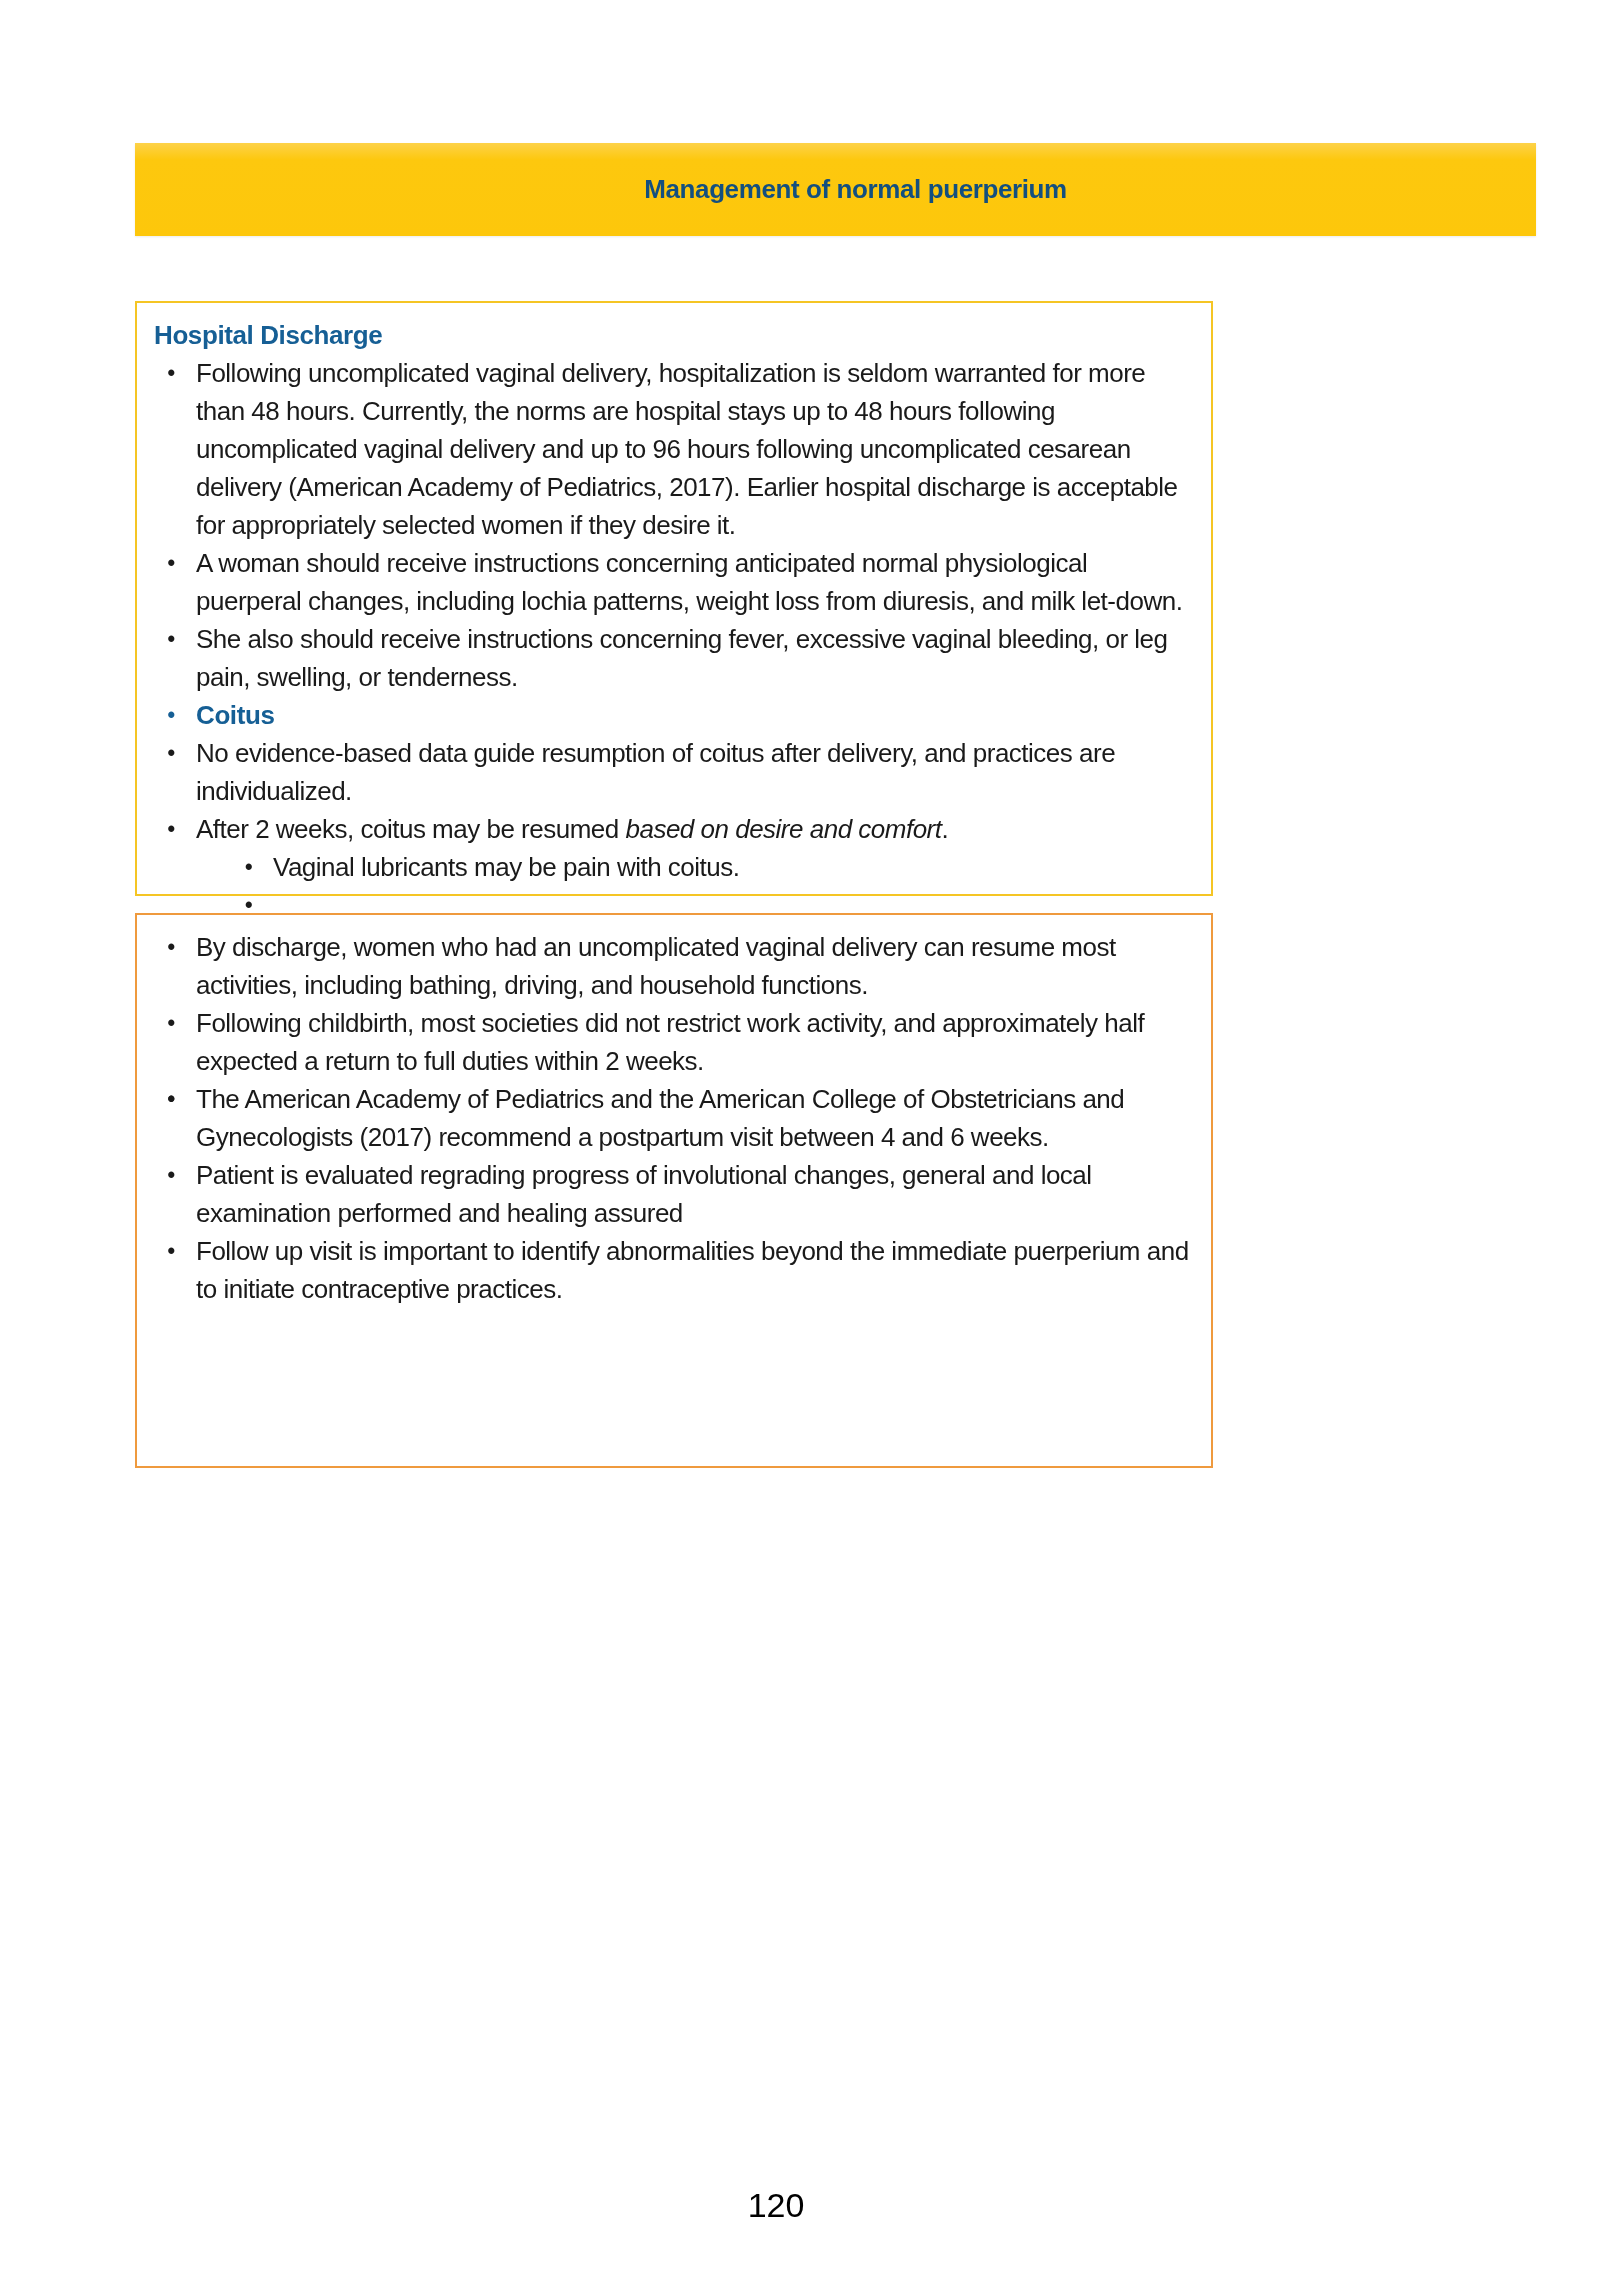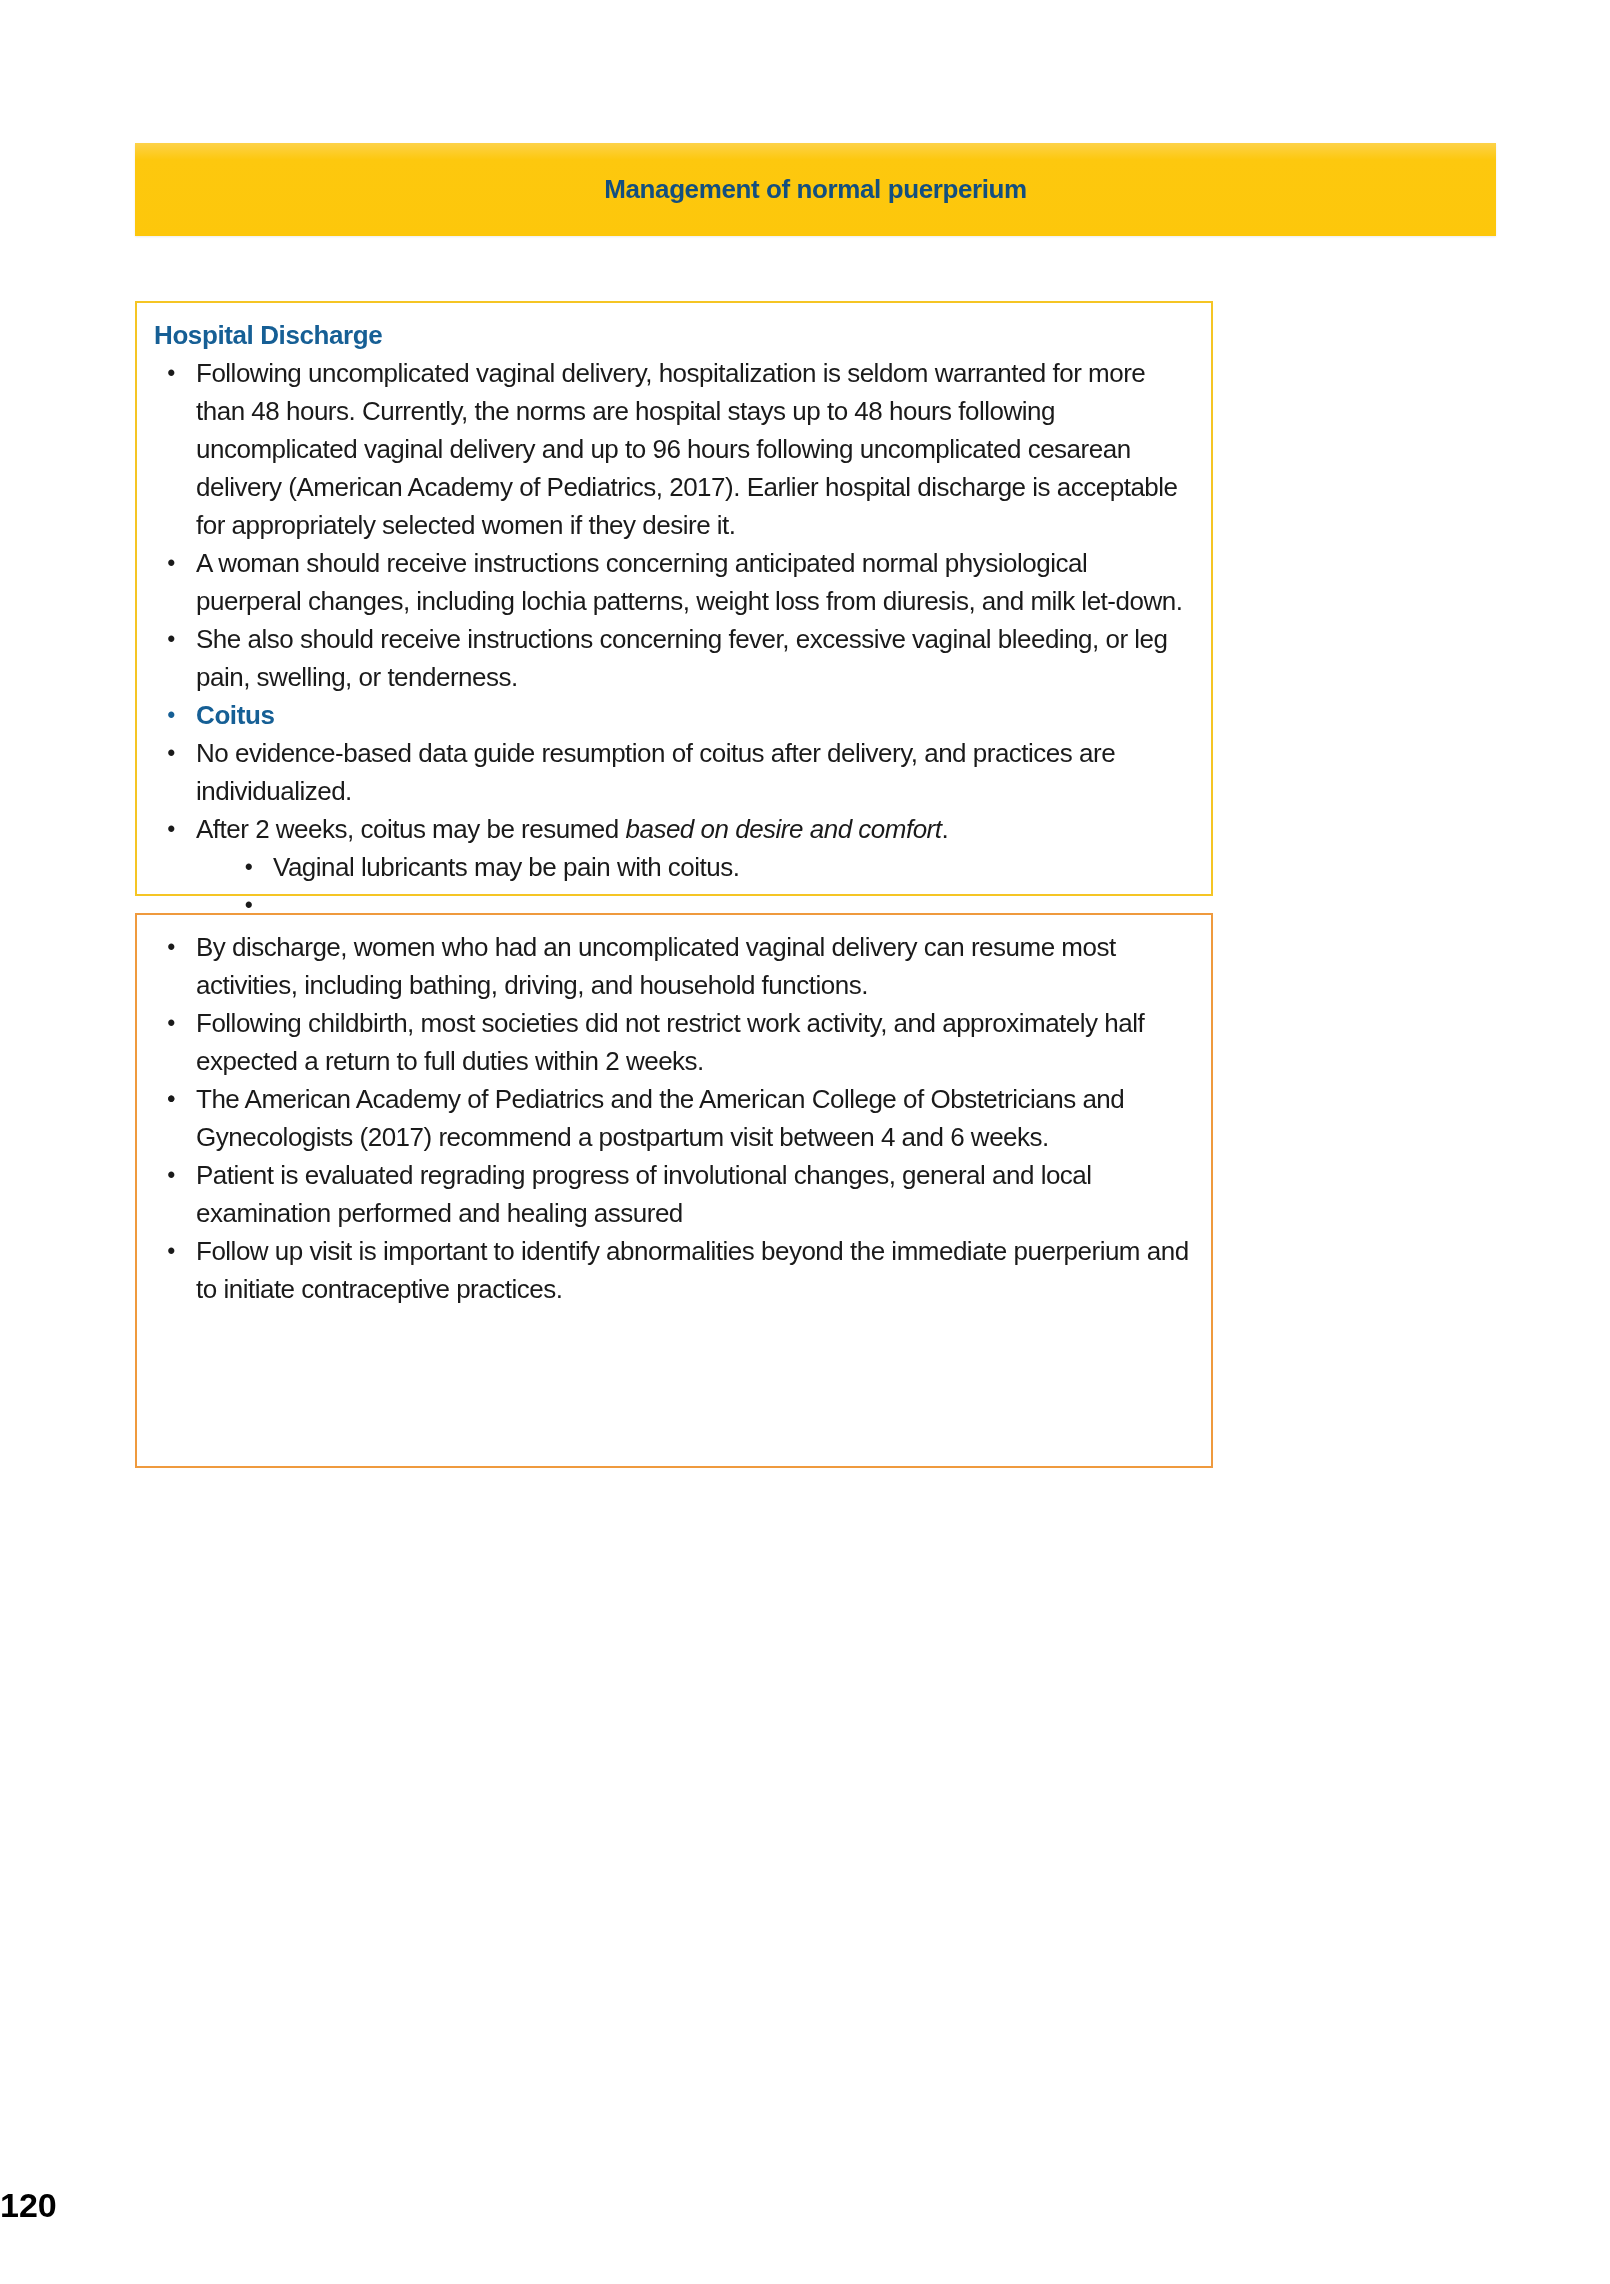--- a/index.html
+++ b/index.html
@@ -16,20 +16,21 @@
       position: absolute;
       left: 135px;
       top: 143px;
       width: 1361px;
       height: 93px;
       background: linear-gradient(to bottom, #fdd24a 0%, #fdc80e 18%, #fdc70b 100%);
       box-shadow: 0 1px 1.9px rgba(0,0,0,0.08);
       display: flex;
       align-items: center;
       justify-content: center;
+      padding-left: 40px;
     }
     .header-title {
       color: #134f7f;
       font-weight: bold;
       font-size: 26px;
       letter-spacing: -0.4px;
     }
     .box {
       position: absolute;
       left: 135px;
@@ -92,22 +93,23 @@
     ul.bullets li.heading-item .dot {
       color: #165f95;
       font-weight: normal;
     }
     em { font-style: italic; }
     .page-number {
       position: absolute;
       left: 0;
       width: 1552px;
       top: 2186px;
+      text-align: center;
       font-size: 34px;
-      font-weight: bold;
+      font-weight: normal;
       color: #000000;
       font-family: "Liberation Sans", sans-serif;
     }
   </style>
 </head>
 <body>
 
 <div class="header-bar">
   <span class="header-title">Management of normal puerperium</span>
 </div>

